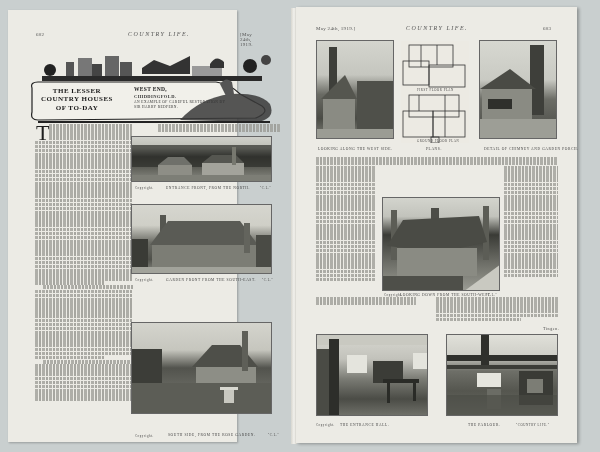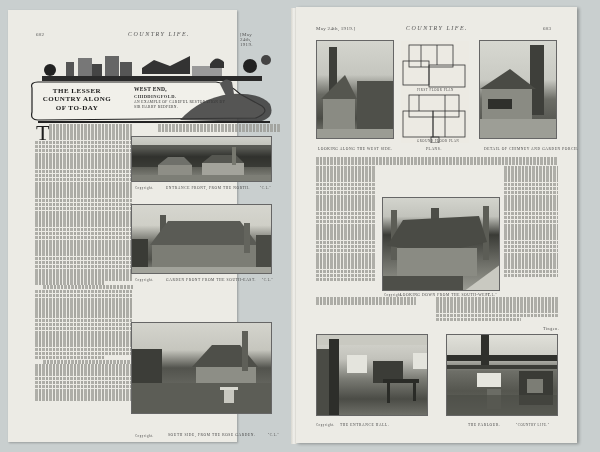--- a/index.html
+++ b/index.html
@@ -51,21 +51,21 @@
       <circle cx="236" cy="12" r="5" fill="#444"></circle>
 
       <path d="M2 40 Q0 34 8 34 L186 34 Q200 36 210 46 L232 58 Q240 64 226 70 L8 72 Q0 72 2 64 Z" fill="#f1f0ea" stroke="#222" stroke-width="1.2"></path>
 
       <path d="M150 72 Q170 50 200 46 Q230 44 240 56 Q246 70 228 74 Z" fill="#3a3a3a" opacity="0.85"></path>
       <path d="M190 36 Q196 28 202 34 L204 46 L196 48 Z" fill="#555"></path>
       <path d="M8 74 L240 74" stroke="#222" stroke-width="2"></path>
     </svg>
     <div class="banner-title" style="left:6px;top:39px;width:82px;">
       <div>THE LESSER</div>
-      <div>COUNTRY ALONG</div>
+      <div>COUNTRY HOUSES</div>
       <div>OF TO-DAY</div>
     </div>
     <div class="banner-sub" style="left:104px;top:38px;">WEST END,</div>
     <div class="banner-sub2" style="left:104px;top:46px;font-size:4.5px;font-weight:bold;">CHIDDINGFOLD.</div>
     <div class="banner-sub2" style="left:104px;top:52px;">AN EXAMPLE OF CAREFUL RESTORATION BY</div>
     <div class="banner-sub2" style="left:104px;top:57px;">SIR HARRY REDFERN.</div>
   </div>
 
   <div class="dropcap" style="left:28px;top:113px;">T</div>
 

